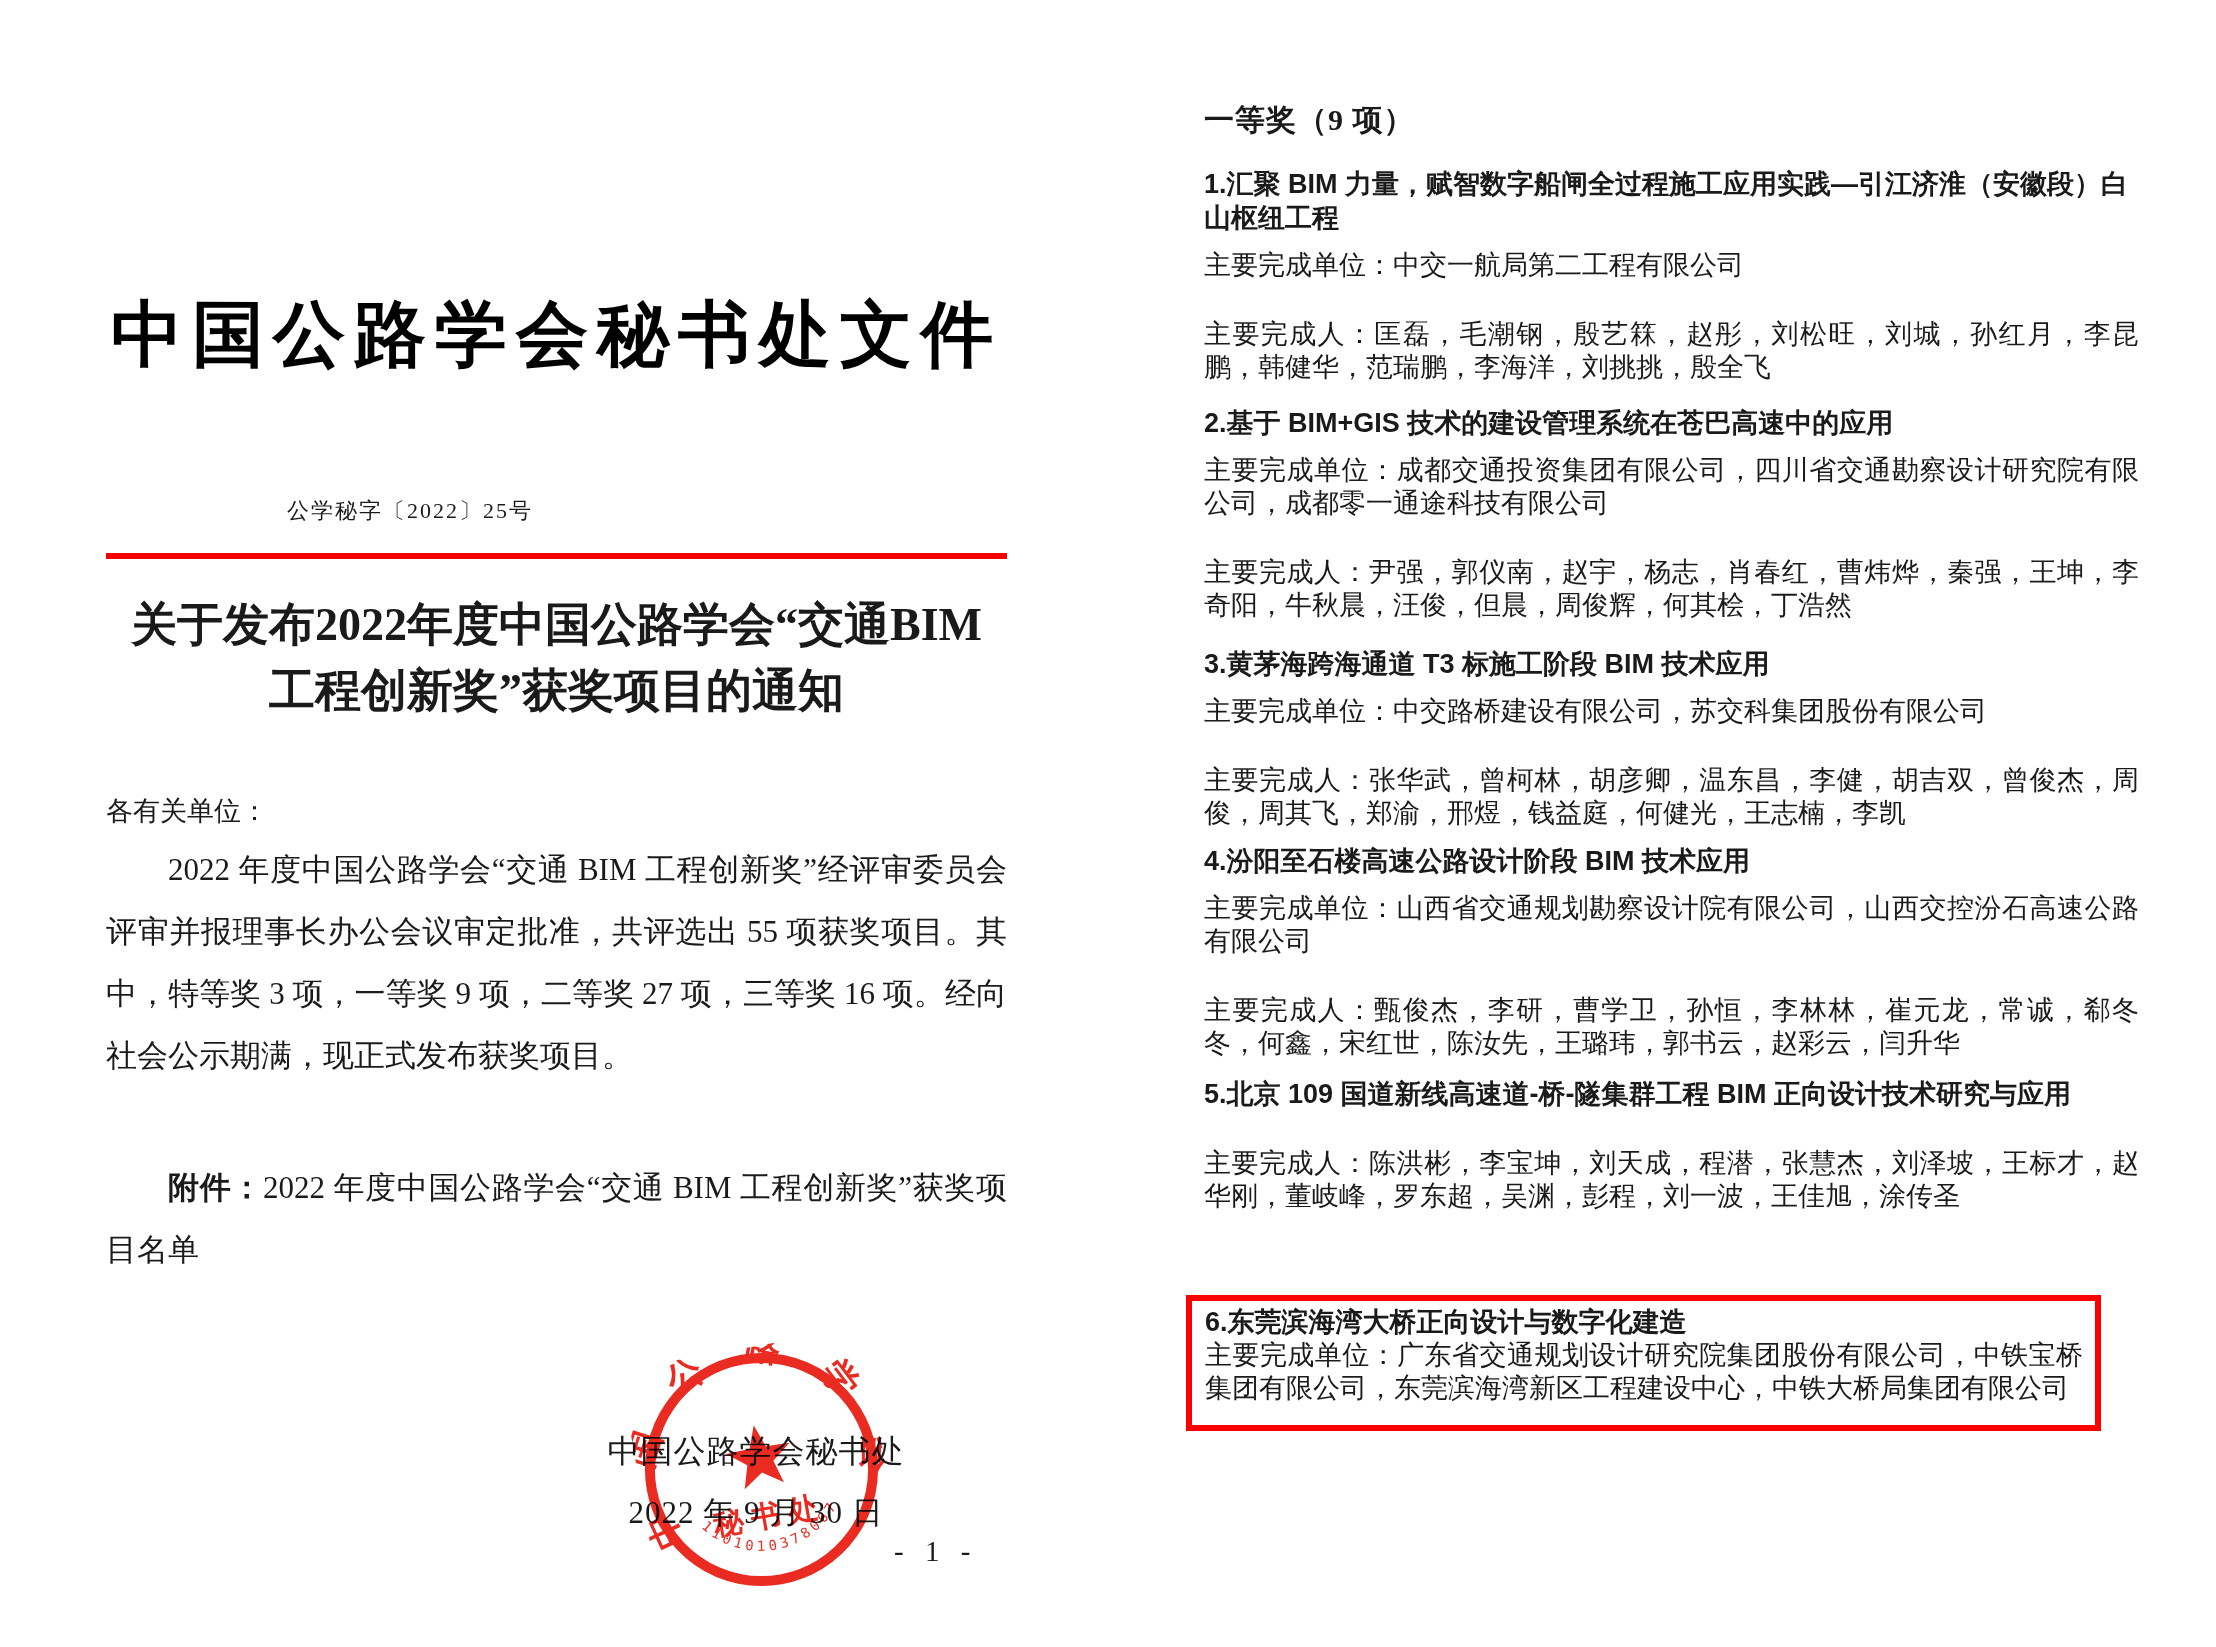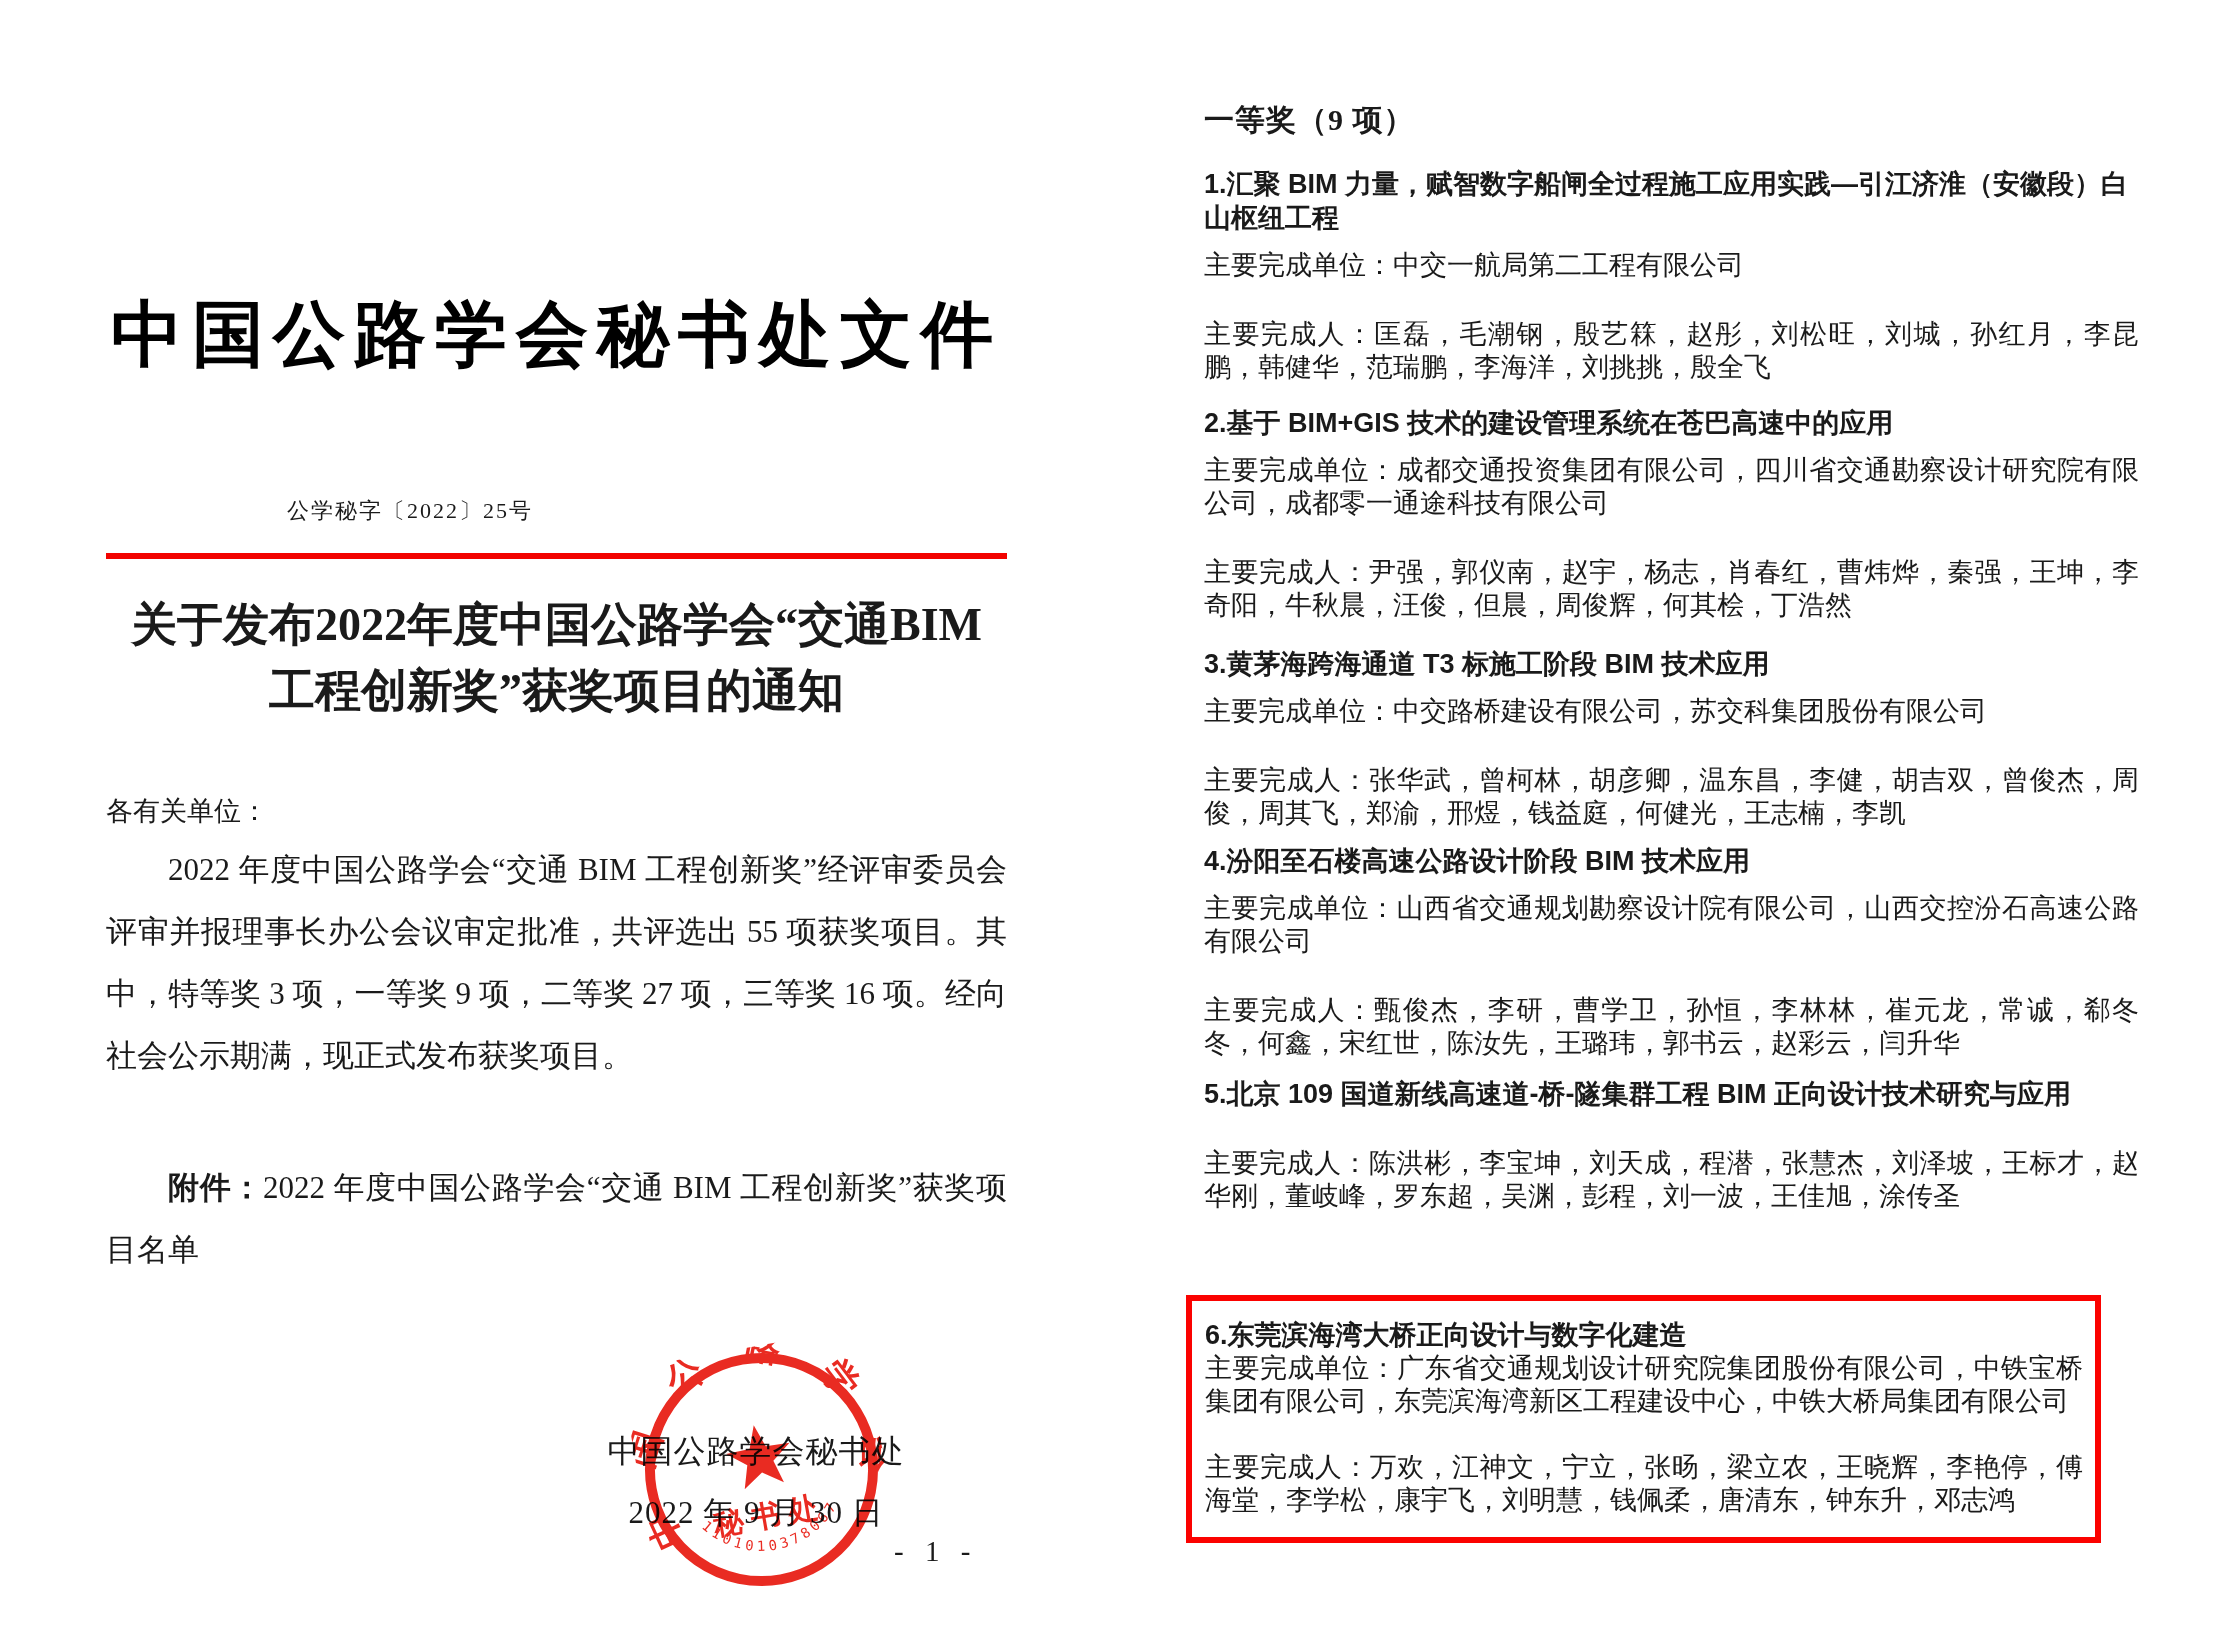--- a/index.html
+++ b/index.html
@@ -83,21 +83,21 @@
     font-size:27px;font-weight:bold;line-height:34px;
     margin:0 0 14px 0;
   }
   .award-item p{margin:0;text-align:justify;}
   .award-item p.people{margin-top:36px;}
   .i1{top:167px;} .i2{top:406px;} .i3{top:647px;} .i4{top:844px;} .i5{top:1077px;}
   .award-item.boxed{
     left:1186px;top:1295px;width:915px;
     box-sizing:border-box;
     border:6px solid #fb0200;
-    padding:17px 12px 20px 13px;
+    padding:4px 12px 20px 13px;
   }
   .award-item.boxed h3{margin-bottom:0;}
   .award-item.boxed p.people{margin-top:33px;}
 </style>
 </head>
 <body>
 
 <div class="sheet">
 
   <div>
@@ -164,18 +164,17 @@
     </div>
 
     <div class="award-item i5">
       <h3>5.北京 109 国道新线高速道-桥-隧集群工程 BIM 正向设计技术研究与应用</h3>
       <p class="people"><span>主要完成人：</span><span>陈洪彬，李宝坤，刘天成，程潜，张慧杰，刘泽坡，王标才，赵华刚，董岐峰，罗东超，吴渊，彭程，刘一波，王佳旭，涂传圣</span></p>
     </div>
 
     <div class="award-item boxed">
       <h3>6.东莞滨海湾大桥正向设计与数字化建造</h3>
       <p class="units"><span>主要完成单位：</span><span>广东省交通规划设计研究院集团股份有限公司，中铁宝桥集团有限公司，东莞滨海湾新区工程建设中心，中铁大桥局集团有限公司</span></p>
-      <p class="people"><span>主要完成人：</span><span>万欢，江神文，宁立，张旸，梁立农，王晓辉，李艳停，傅海堂，李学松，康宇飞，刘明慧，钱佩柔，唐清东，钟东升，邓志鸿</span></p>
     </div>
   </div>
 
 </div>
 
 
 </body></html>

